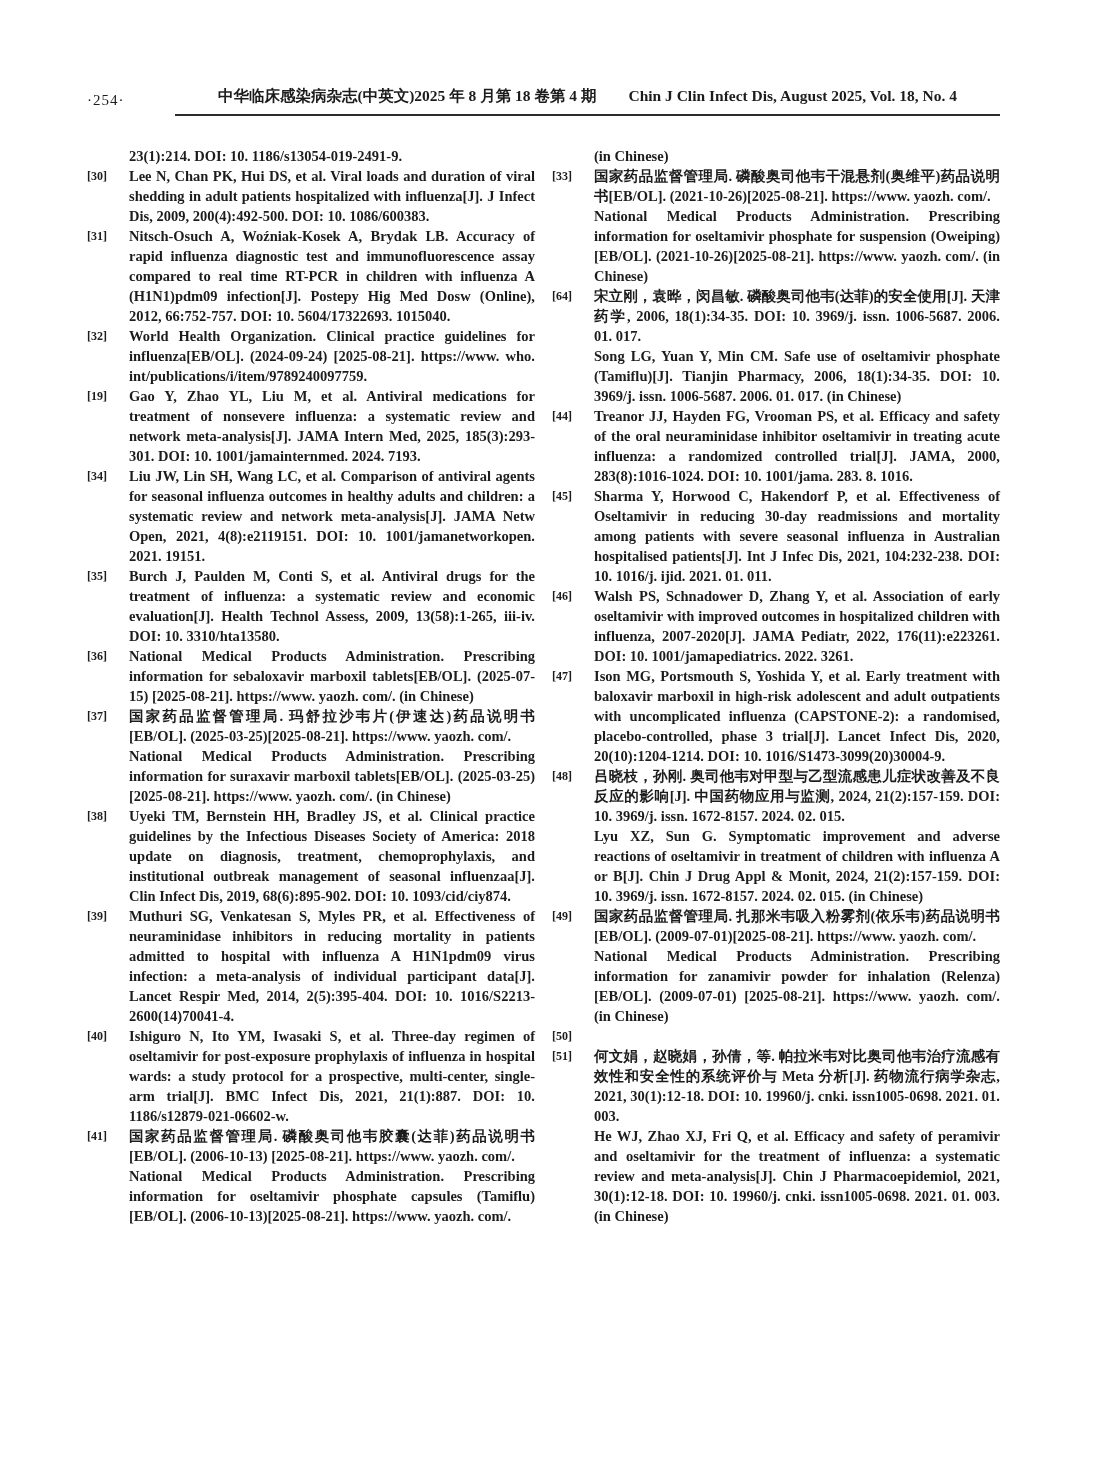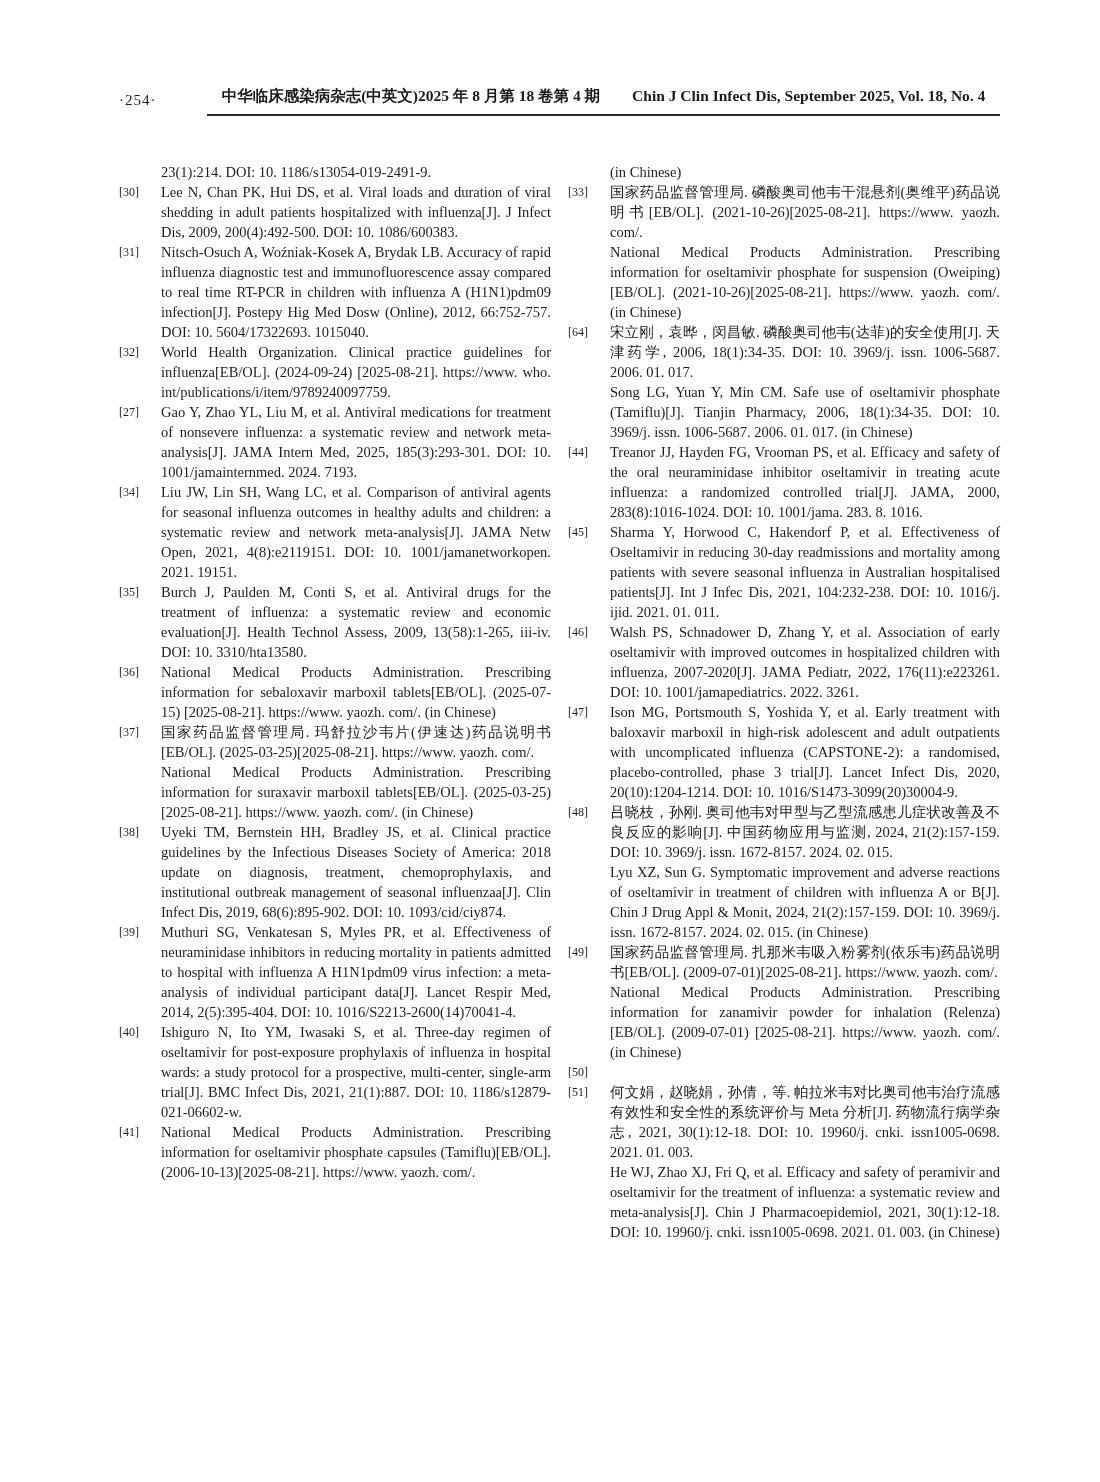--- a/index.html
+++ b/index.html
@@ -11,21 +11,21 @@
     width: 1100px;
     height: 1482px;
     color: #1c1c1c;
     font-family: "Liberation Serif", "DejaVu Serif", serif;
     overflow: hidden;
   }
   .page {
     box-sizing: border-box;
     width: 1100px;
     height: 1482px;
-    padding: 86px 100px 0 119px;
+    padding: 86px 100px 0 87px;
   }
   .header {
     display: flex;
     align-items: flex-end;
   }
   .page-num {
     flex: 0 0 88px;
     font-size: 15px;
     letter-spacing: 1px;
     padding-bottom: 7px;
@@ -37,21 +37,22 @@
     font-size: 15.5px;
     font-weight: bold;
     border-bottom: 2px solid #2b2b2b;
     padding-bottom: 7px;
     white-space: nowrap;
   }
   .journal-cn { margin-right: 32px; }
   .columns {
     display: flex;
     gap: 17px;
-    margin-top: 46px;
+    margin-top: 30px;
+    font-weight: bold;
   }
   .col {
     flex: 1 1 0;
     min-width: 0;
   }
   .ref-entry { display: flex; }
   .ref-label {
     flex: 0 0 42px;
     font-size: 12px;
     line-height: 20px;
@@ -65,21 +66,21 @@
     word-break: break-word;
   }
 </style>
 </head>
 <body>
 
 <div class="page">
   <div class="header">
     <div class="page-num">·254·</div>
     <div class="journal-line">
-      <span class="journal-cn">中华临床感染病杂志(中英文)2025 年 8 月第 18 卷第 4 期</span><span>Chin J Clin Infect Dis, September 2025, Vol. 18, No. 4</span>
+      <span class="journal-cn">中华临床感染病杂志(中英文)2025 年 8 月第 18 卷第 4 期</span><span>Chin J Clin Infect Dis, August 2025, Vol. 18, No. 4</span>
     </div>
   </div>
 
   <div class="columns">
     <div class="col">
         <div class="ref-entry">
           <span class="ref-label"></span>
           <div class="ref-body">
             <p class="ref-para">23(1):214. DOI: 10. 1186/s13054-019-2491-9.</p>
           </div>
@@ -96,21 +97,21 @@
             <p class="ref-para">Nitsch-Osuch A, Woźniak-Kosek A, Brydak LB. Accuracy of rapid influenza diagnostic test and immunofluorescence assay compared to real time RT-PCR in children with influenza A (H1N1)pdm09 infection[J]. Postepy Hig Med Dosw (Online), 2012, 66:752-757. DOI: 10. 5604/17322693. 1015040.</p>
           </div>
         </div>
         <div class="ref-entry">
           <span class="ref-label">[32]</span>
           <div class="ref-body">
             <p class="ref-para">World Health Organization. Clinical practice guidelines for influenza[EB/OL]. (2024-09-24) [2025-08-21]. https://www. who. int/publications/i/item/9789240097759.</p>
           </div>
         </div>
         <div class="ref-entry">
-          <span class="ref-label">[27]</span>
+          <span class="ref-label">[19]</span>
           <div class="ref-body">
             <p class="ref-para">Gao Y, Zhao YL, Liu M, et al. Antiviral medications for treatment of nonsevere influenza: a systematic review and network meta-analysis[J]. JAMA Intern Med, 2025, 185(3):293-301. DOI: 10. 1001/jamainternmed. 2024. 7193.</p>
           </div>
         </div>
         <div class="ref-entry">
           <span class="ref-label">[34]</span>
           <div class="ref-body">
             <p class="ref-para">Liu JW, Lin SH, Wang LC, et al. Comparison of antiviral agents for seasonal influenza outcomes in healthy adults and children: a systematic review and network meta-analysis[J]. JAMA Netw Open, 2021, 4(8):e2119151. DOI: 10. 1001/jamanetworkopen. 2021. 19151.</p>
           </div>
         </div>
@@ -147,20 +148,21 @@
         </div>
         <div class="ref-entry">
           <span class="ref-label">[40]</span>
           <div class="ref-body">
             <p class="ref-para">Ishiguro N, Ito YM, Iwasaki S, et al. Three-day regimen of oseltamivir for post-exposure prophylaxis of influenza in hospital wards: a study protocol for a prospective, multi-center, single-arm trial[J]. BMC Infect Dis, 2021, 21(1):887. DOI: 10. 1186/s12879-021-06602-w.</p>
           </div>
         </div>
         <div class="ref-entry">
           <span class="ref-label">[41]</span>
           <div class="ref-body">
+            <p class="ref-para">国家药品监督管理局. 磷酸奥司他韦胶囊(达菲)药品说明书[EB/OL]. (2006-10-13) [2025-08-21]. https://www. yaozh. com/.</p>
             <p class="ref-para">National Medical Products Administration. Prescribing information for oseltamivir phosphate capsules (Tamiflu)[EB/OL]. (2006-10-13)[2025-08-21]. https://www. yaozh. com/.</p>
           </div>
         </div>
       </div>
     <div class="col">
         <div class="ref-entry">
           <span class="ref-label"></span>
           <div class="ref-body">
             <p class="ref-para">(in Chinese)</p>
           </div>

